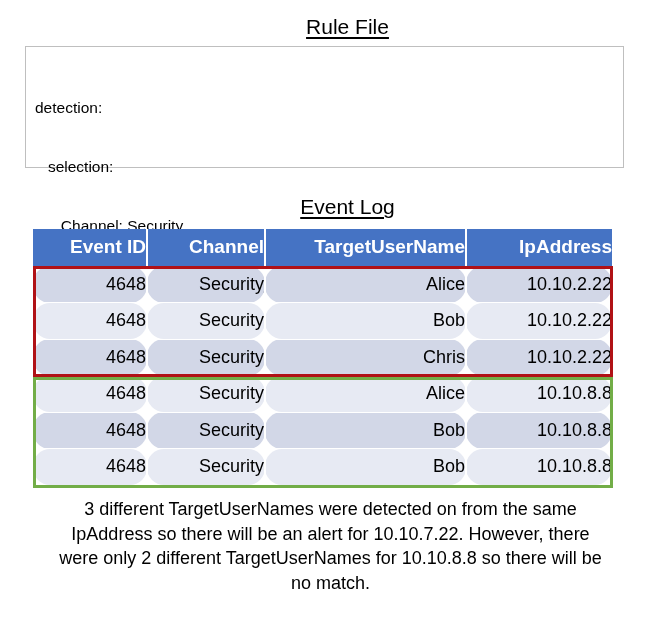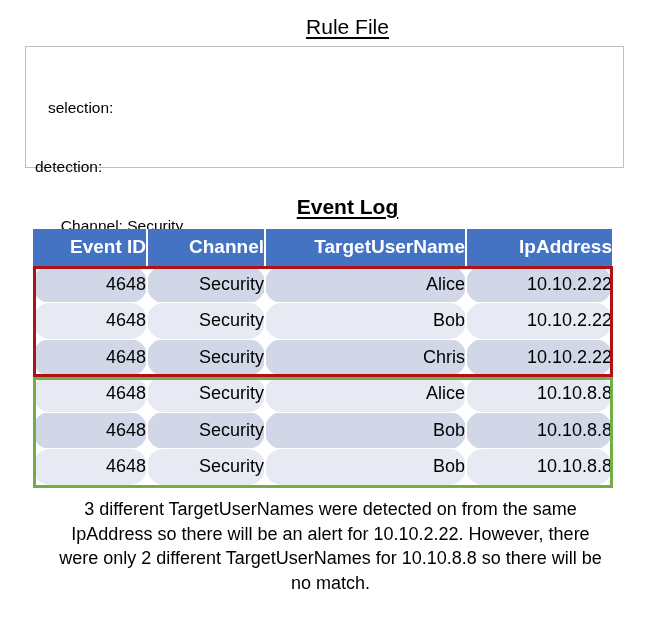--- a/index.html
+++ b/index.html
@@ -34,21 +34,20 @@
     left: 0;
     top: 16px;
     width: 659px;
   }
 
   #eventlog-title {
     position: absolute;
     left: 0;
     top: 196px;
     width: 659px;
-    font-weight: bold;
   }
 
   
   #rule-box {
     position: absolute;
     left: 25px;
     top: 46px;
     width: 599px;
     height: 122px;
     border: 1px solid #bfbfbf;
@@ -151,22 +150,22 @@
     color: #000;
   }
 </style>
 </head>
 <body>
 
 <div class="section-title" id="rule-title"><span class="tt">Rule File</span></div>
 
 <div id="rule-box">
   <div id="rule-code">
+    <span class="rule-line">detection:</span>
     <span class="rule-line">   selection:</span>
-    <span class="rule-line">detection:</span>
     <span class="rule-line">      Channel: Security</span>
     <span class="rule-line">   condition: selection | count(TargetUserName) by IpAddress &gt;= 3</span>
   </div>
 </div>
 
 <div class="section-title" id="eventlog-title"><span class="tt">Event Log</span></div>
 
 <table id="event-table">
   <colgroup>
     <col class="col-a">
@@ -218,13 +217,13 @@
       <td>Security</td>
       <td>Bob</td>
       <td>10.10.8.8</td>
     </tr>
   </tbody>
 </table>
 
 <div class="hl-box" id="hl-red"></div>
 <div class="hl-box" id="hl-green"></div>
 
-<div id="caption">3 different TargetUserNames were detected on from the same IpAddress so there will be an alert for 10.10.2.22. However, there were only 2 different TargetUserNames for 10.10.8.8 so there will be no match.</div>
+<div id="caption">3 different TargetUserNames were detected on from the same IpAddress so there will be an alert for 10.10.7.22. However, there were only 2 different TargetUserNames for 10.10.8.8 so there will be no match.</div>
 
 </body></html>

